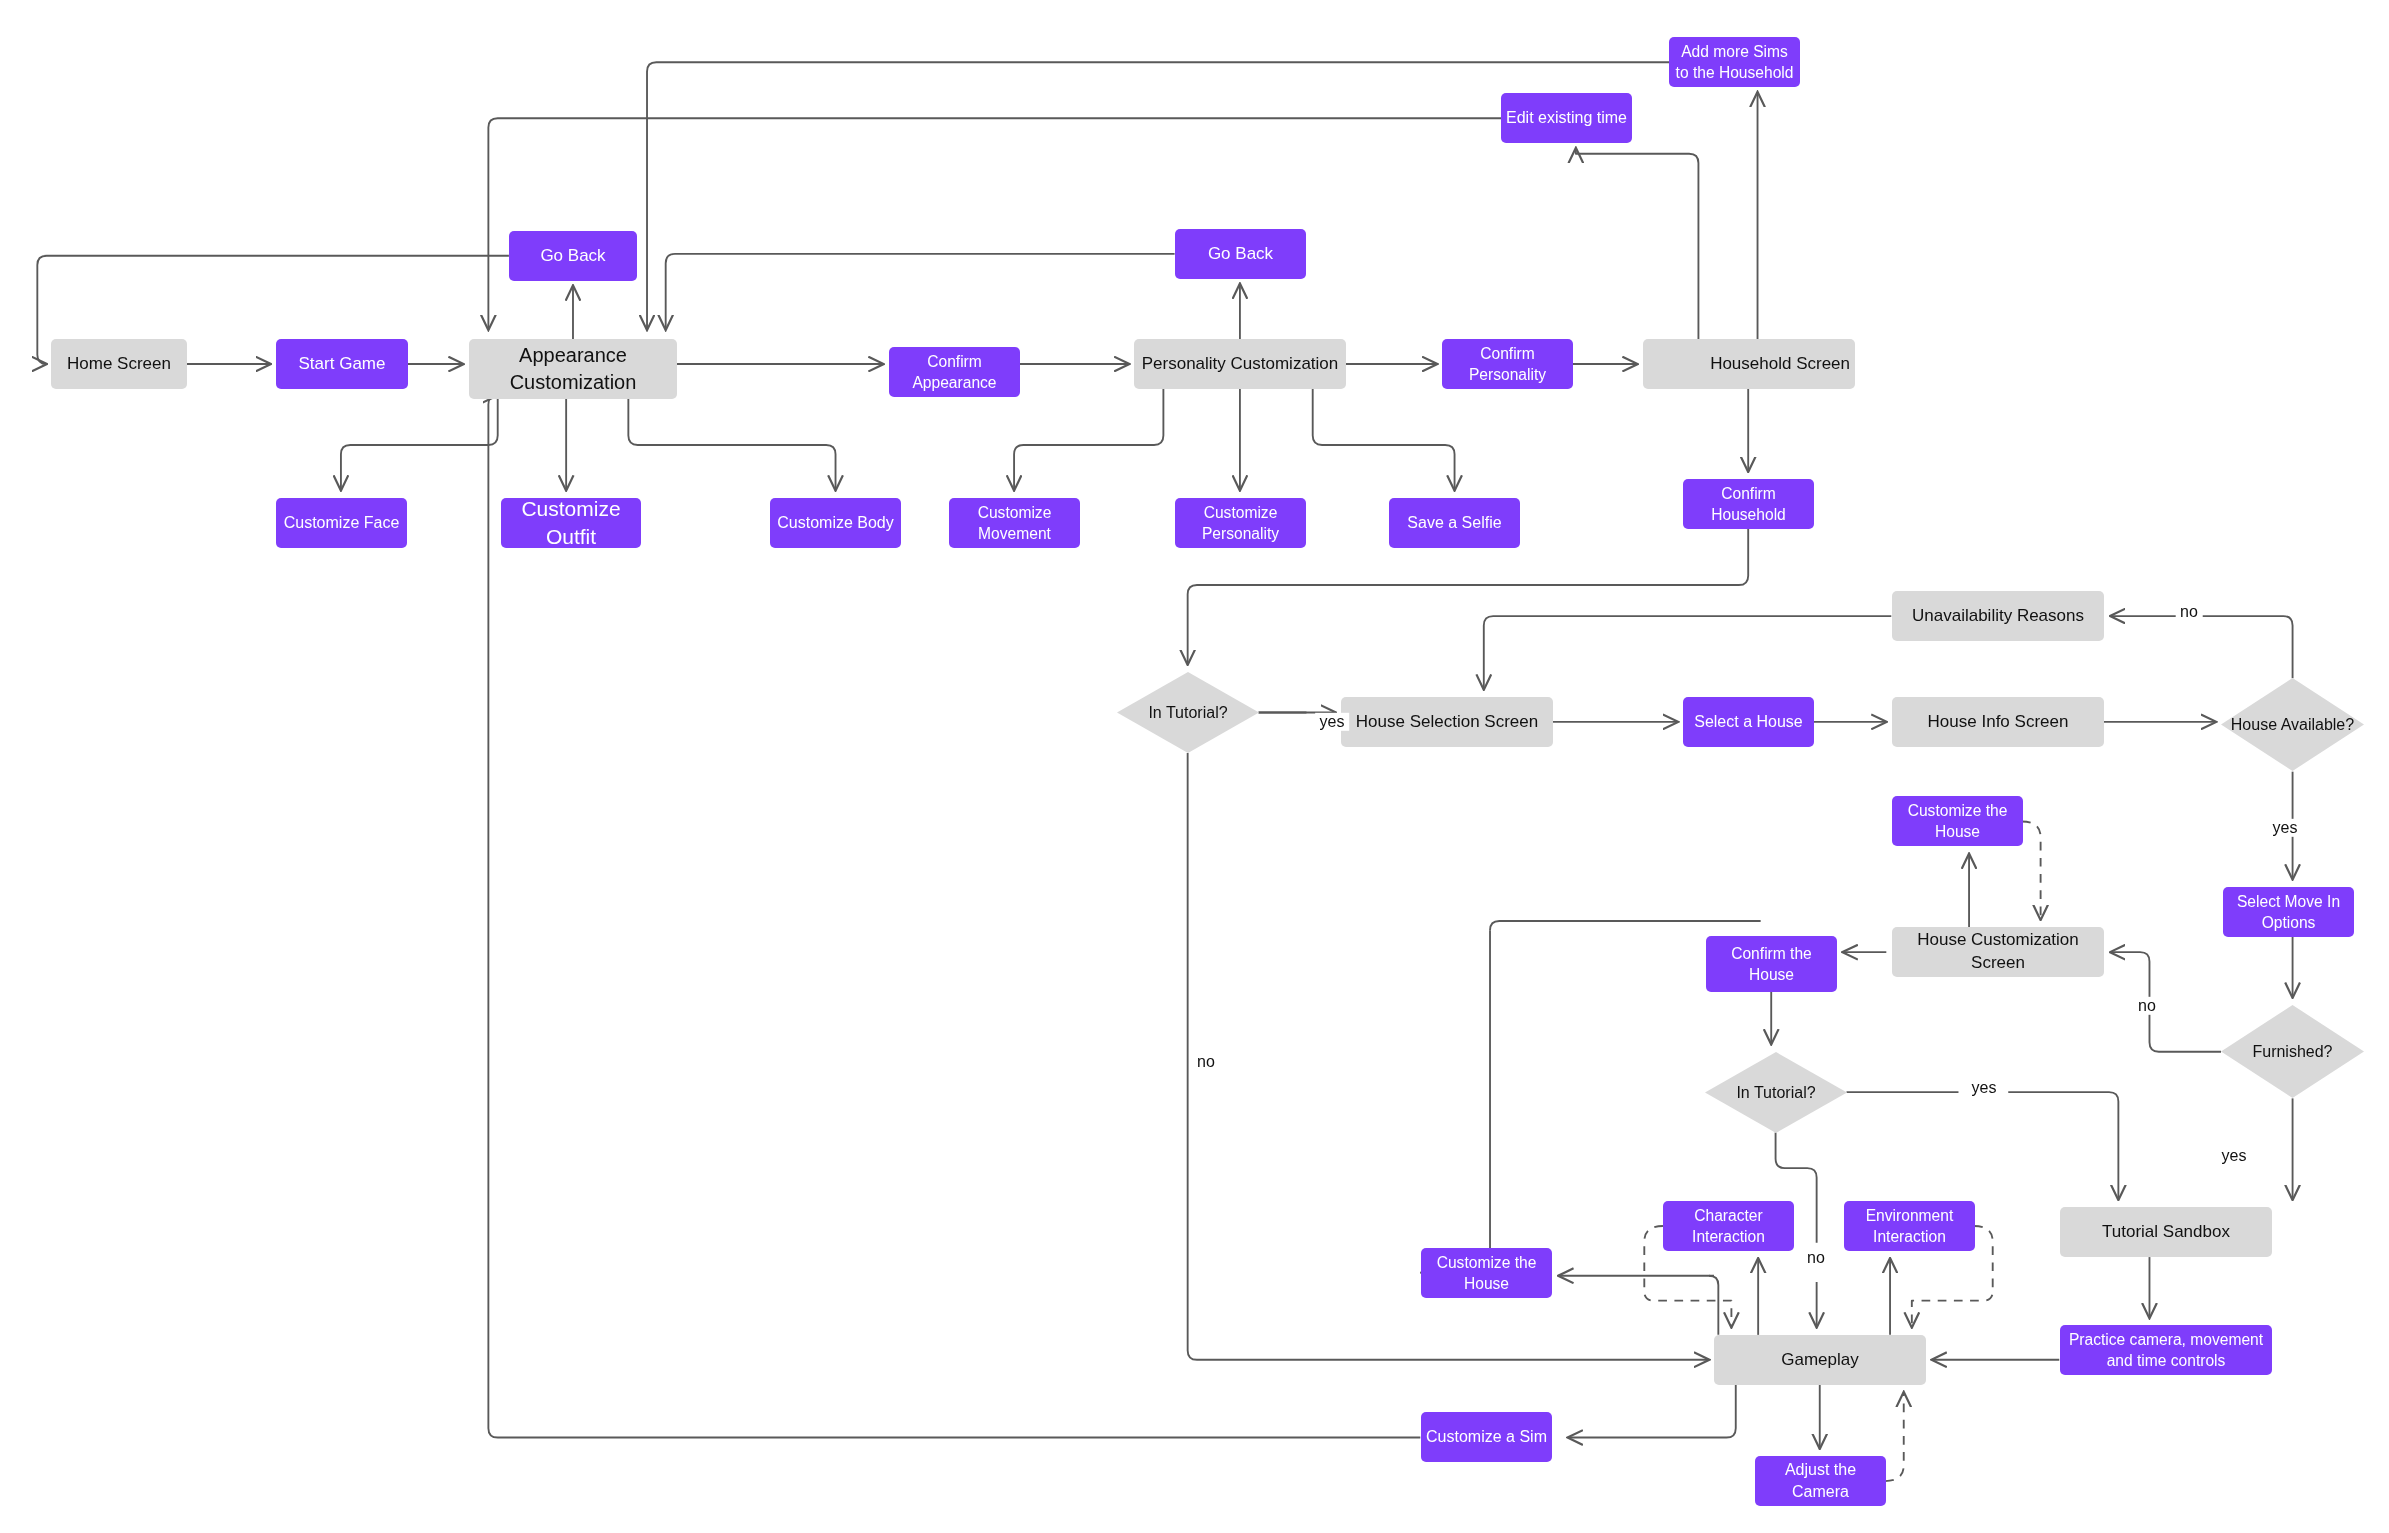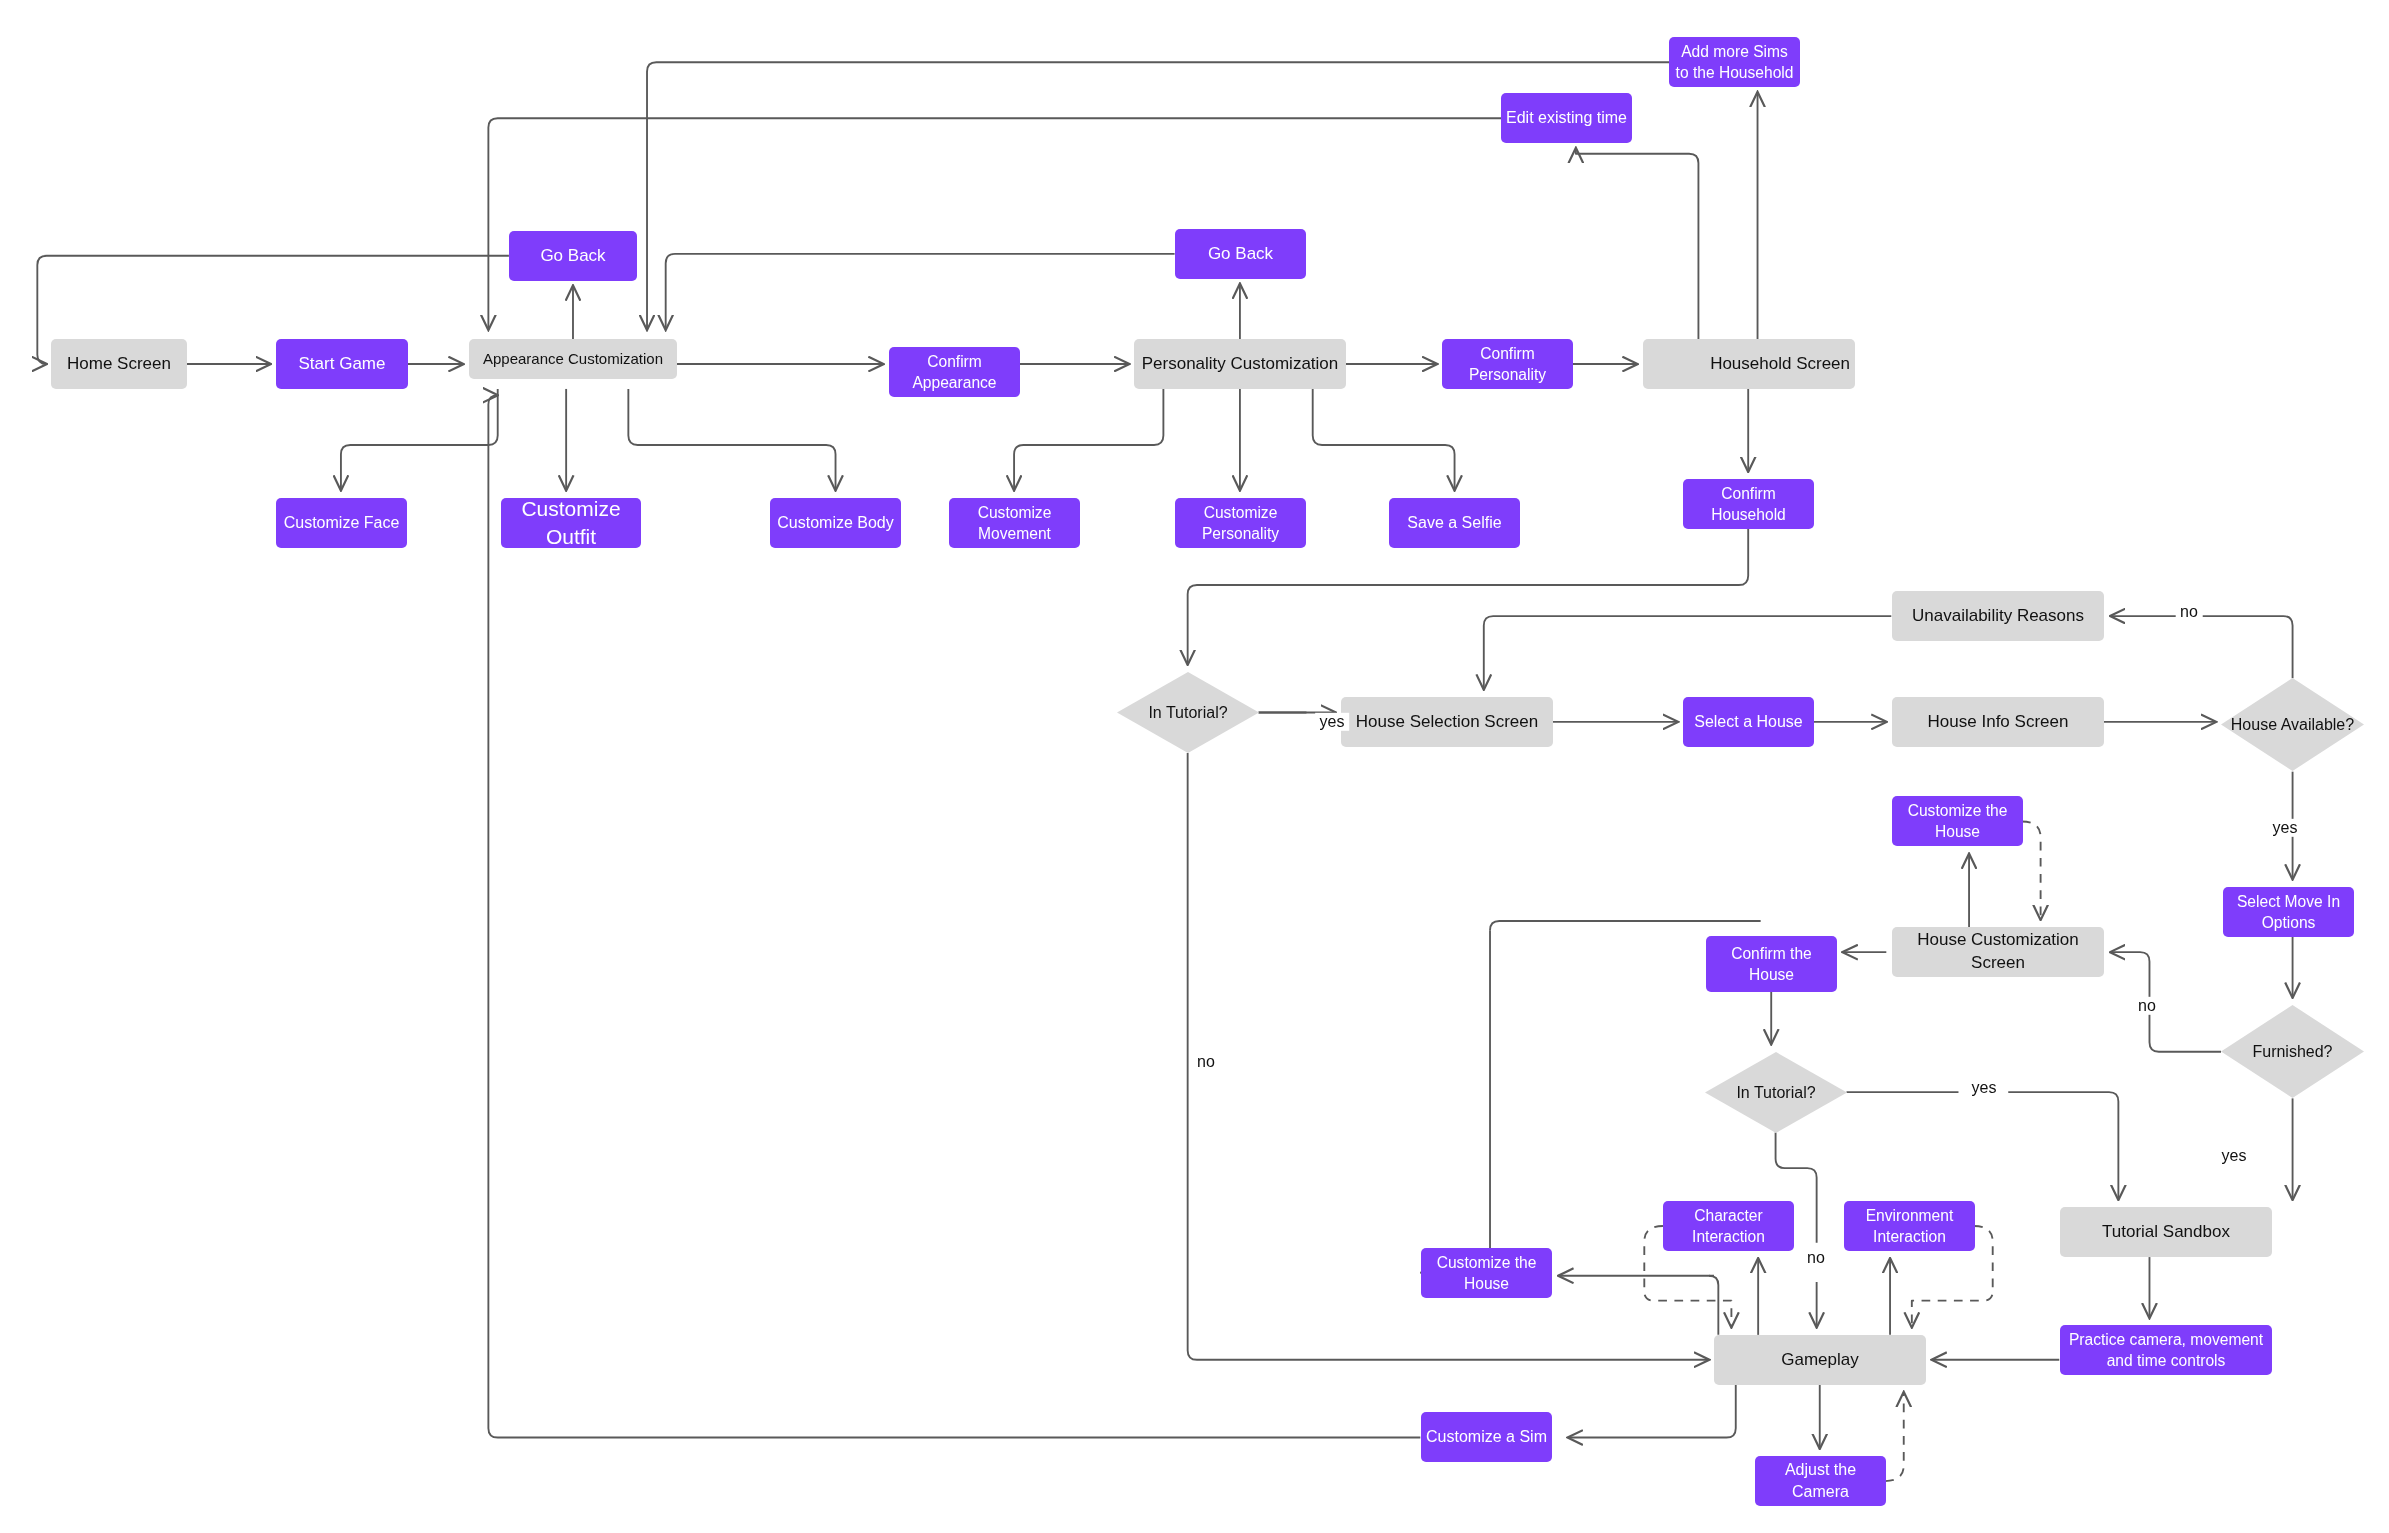--- a/index.html
+++ b/index.html
@@ -142,21 +142,21 @@
 
     </g>
   </svg>
 
   <div class="node process" style="left:51px;top:339px;width:136px;height:50px;font-size:17px;">
     <span class="lbl">Home Screen</span>
   </div>
   <div class="node action" style="left:276px;top:339px;width:132px;height:50px;font-size:17px;">
     <span class="lbl">Start Game</span>
   </div>
-  <div class="node process" style="left:469px;top:339px;width:208px;height:40px;font-size:15px;">
+  <div class="node process" style="left:469px;top:339px;width:208px;height:60px;font-size:20px;">
     <span class="lbl">Appearance Customization</span>
   </div>
   <div class="node action" style="left:509px;top:231px;width:128px;height:50px;font-size:17px;">
     <span class="lbl">Go Back</span>
   </div>
   <div class="node action" style="left:889px;top:347px;width:131px;height:50px;font-size:15.6px;">
     <span class="lbl">Confirm Appearance</span>
   </div>
   <div class="node process" style="left:1134px;top:339px;width:212px;height:50px;font-size:17px;">
     <span class="lbl">Personality Customization</span>

